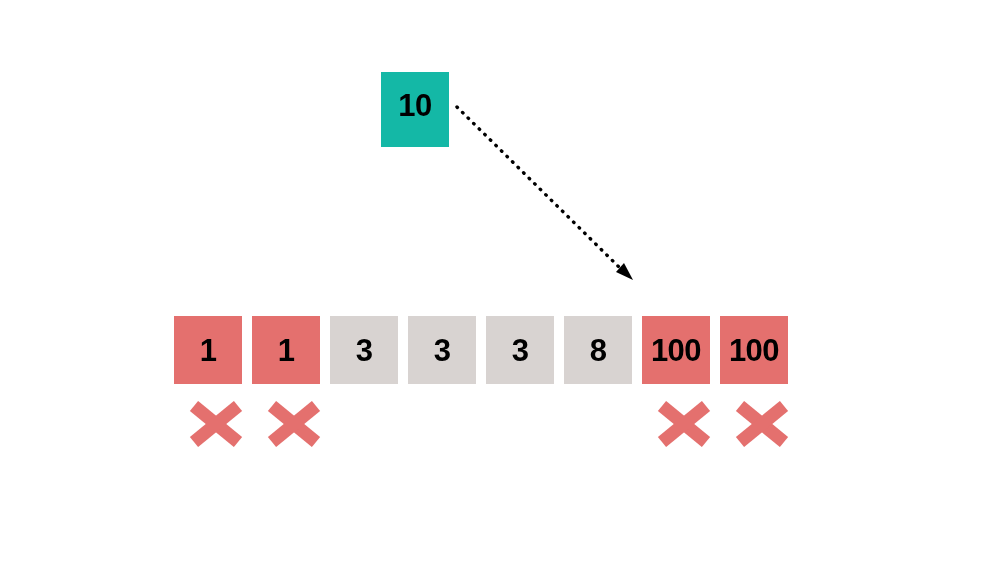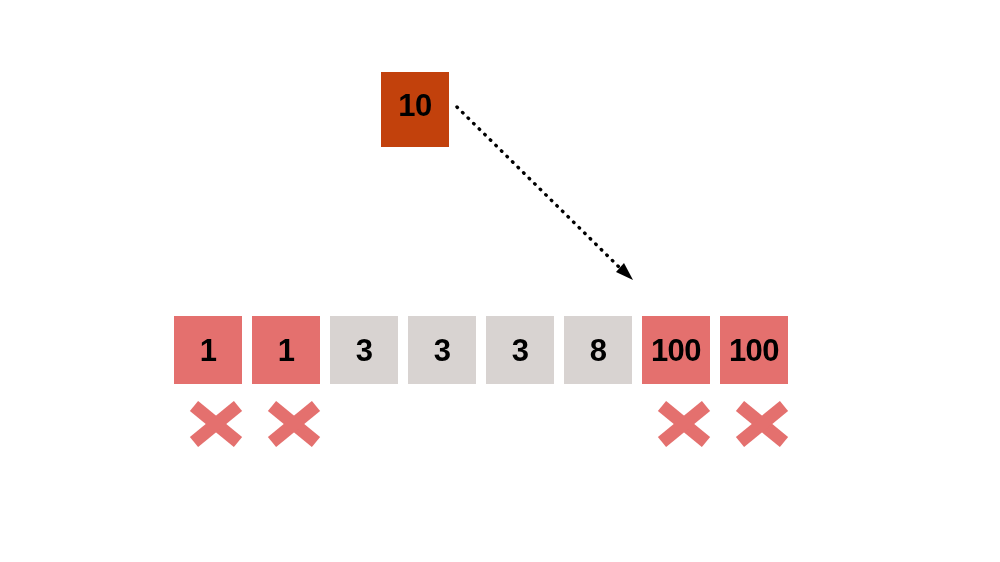--- a/index.html
+++ b/index.html
@@ -32,21 +32,21 @@
     box-sizing: border-box;
   }
   .cell.gray   { background: #d8d3d1; }
   .cell.red    { background: #e4706e; }
   .pivot-cell {
     position: absolute;
     left: 381px;
     top: 72px;
     width: 68px;
     height: 75px;
-    background: #c2410c;
+    background: #14b8a6;
     display: flex;
     align-items: center;
     justify-content: center;
     font-size: 31px;
     font-weight: bold;
     color: #000000;
     line-height: 1;
     letter-spacing: -0.5px;
     box-sizing: border-box;
     padding-bottom: 8px;

